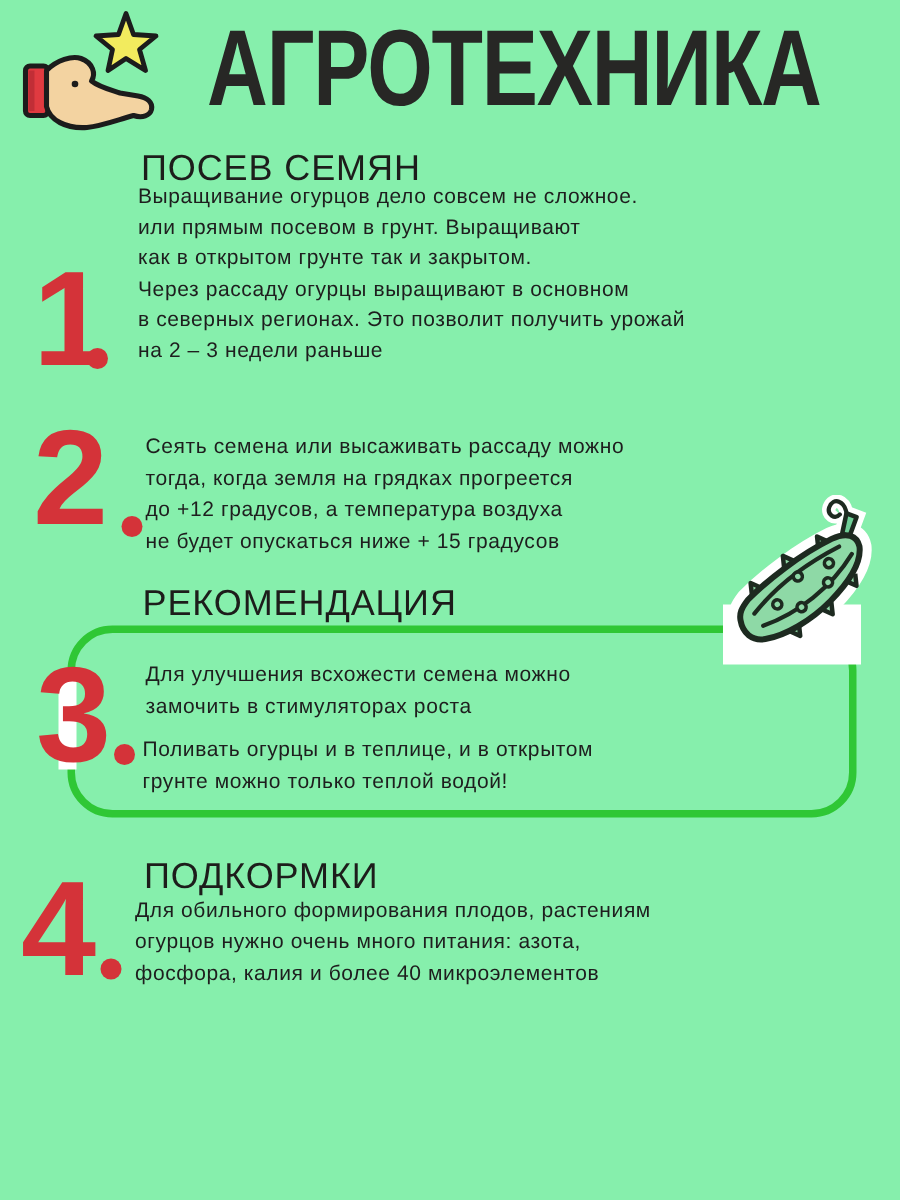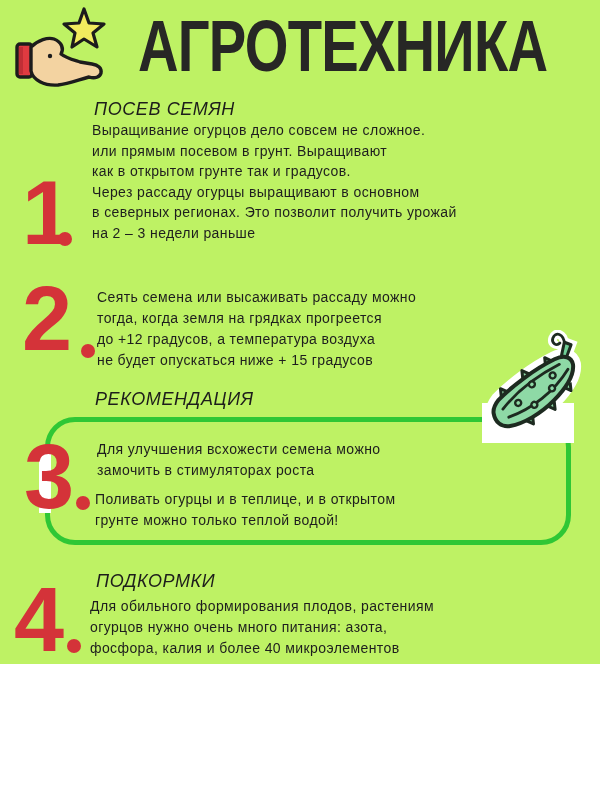--- a/index.html
+++ b/index.html
@@ -1,22 +1,22 @@
 <!DOCTYPE html>
 <html><head>
 <meta charset="utf-8">
 <style>
   html,body{margin:0;padding:0;background:#fff;}
-  #page{position:relative;width:600px;height:664px;background:#bef264;overflow:hidden;
+  #page{position:relative;width:600px;height:800px;background:#86efac;overflow:hidden;
         font-family:"Liberation Sans",sans-serif;color:#1e1e1e;}
   .abs{position:absolute;}
   #title{left:138px;top:10px;font-size:72px;font-weight:bold;line-height:1;
          letter-spacing:-1px;color:#272725;transform:scaleX(0.78);transform-origin:left top;
          white-space:nowrap;}
-  .sec-heading{font-size:18px;letter-spacing:0.6px;color:#1d1d1b;white-space:nowrap;font-style:italic;}
+  .sec-heading{font-size:24px;letter-spacing:0.6px;color:#1d1d1b;white-space:nowrap;}
   .para .line{font-size:14px;line-height:20.5px;letter-spacing:0.4px;white-space:nowrap;color:#1e1e1e;}
   .stepnum{font-size:90px;font-weight:bold;line-height:1;color:#D43339;z-index:4;}
   .numdot{width:14px;height:14px;border-radius:50%;background:#D43339;z-index:4;}
   #rec-box{left:45px;top:417px;width:526px;height:128px;box-sizing:border-box;
            border:5px solid #2FC735;border-radius:30px;z-index:1;}
   .mask{background:#ffffff;z-index:2;}
   #cucumber{z-index:3;}
   .textlayer{z-index:5;}
 </style>
 </head>
@@ -75,21 +75,21 @@
   <div class="abs stepnum" style="left:24px;top:432px">3</div>
   <div class="abs numdot" style="left:76px;top:496px"></div>
 
   <div class="abs stepnum" style="left:14px;top:575px">4</div>
   <div class="abs numdot" style="left:67px;top:639px"></div>
 
   <div class="abs sec-heading textlayer" style="left:94px;top:99px">ПОСЕВ СЕМЯН</div>
   <div class="abs para textlayer" style="left:92px;top:120px">
     <div class="line">Выращивание огурцов дело совсем не сложное.</div>
     <div class="line">или прямым посевом в грунт. Выращивают</div>
-    <div class="line">как в открытом грунте так и градусов.</div>
+    <div class="line">как в открытом грунте так и закрытом.</div>
     <div class="line">Через рассаду огурцы выращивают в основном</div>
     <div class="line">в северных регионах. Это позволит получить урожай</div>
     <div class="line">на 2 – 3 недели раньше</div>
   </div>
 
   <div class="abs para textlayer" style="left:97px;top:287px;line-height:21px">
     <div class="line" style="line-height:21px">Сеять семена или высаживать рассаду можно</div>
     <div class="line" style="line-height:21px">тогда, когда земля на грядках прогреется</div>
     <div class="line" style="line-height:21px">до +12 градусов, а температура воздуха</div>
     <div class="line" style="line-height:21px">не будет опускаться ниже + 15 градусов</div>

